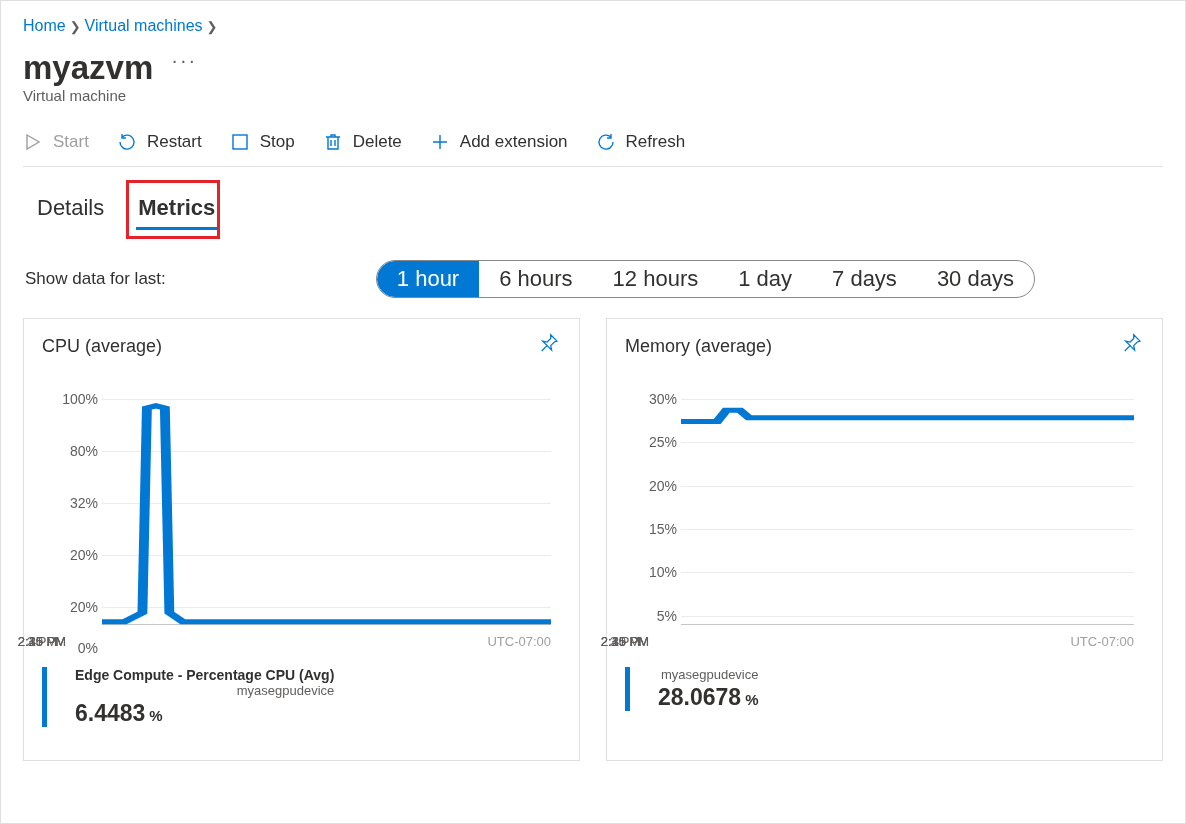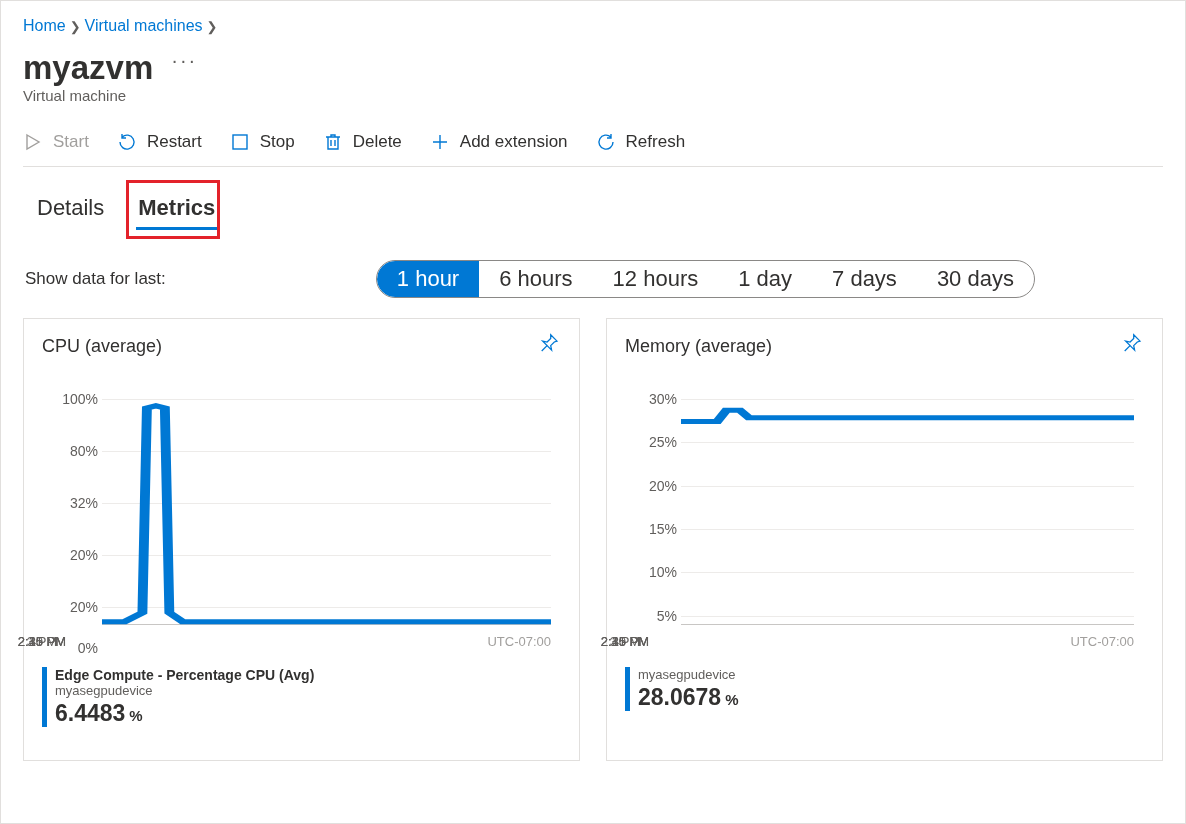--- a/index.html
+++ b/index.html
@@ -46,21 +46,21 @@
   .ytick.mem { right:calc(100% - 52px);}
   .grid { position:absolute; left:60px; right:10px; border-top:1px solid #edebe9;}
   .grid.mem{ left:56px;}
   .baseline { position:absolute; left:60px; right:10px; border-top:1px solid #c8c6c4;}
   .baseline.mem{left:56px;}
   .xtick { position:absolute; bottom:10px; font-size:13px; color:#605e5c; transform:translateX(-50%);}
   .xtz { position:absolute; right:10px; bottom:10px; font-size:13px; color:#a19f9d;}
   svg.line { position:absolute; inset:0; width:100%; height:100%; overflow:visible;}
   svg.line path, svg.line polyline { stroke:#0078d4; stroke-width:2.2; fill:none; }
 
-  .legend { display:flex; gap:8px; margin-top:6px; }
+  .legend { display:flex; gap:28px; margin-top:6px;text-align:right; }
   .legend-bar { width:5px; background:#0078d4; align-self:stretch; }
   .legend-txt .l1 { font-size:14px; font-weight:600; }
   .legend-txt .l2 { font-size:13px; color:#605e5c; margin-bottom:2px;}
   .legend-txt .l3 { font-size:23px; font-weight:700; display:flex; align-items:baseline; gap:4px;}
   .legend-txt .l3 .unit { font-size:15px; font-weight:600;}
 </style>
 </head>
 <body>
 
 <nav class="breadcrumb">

